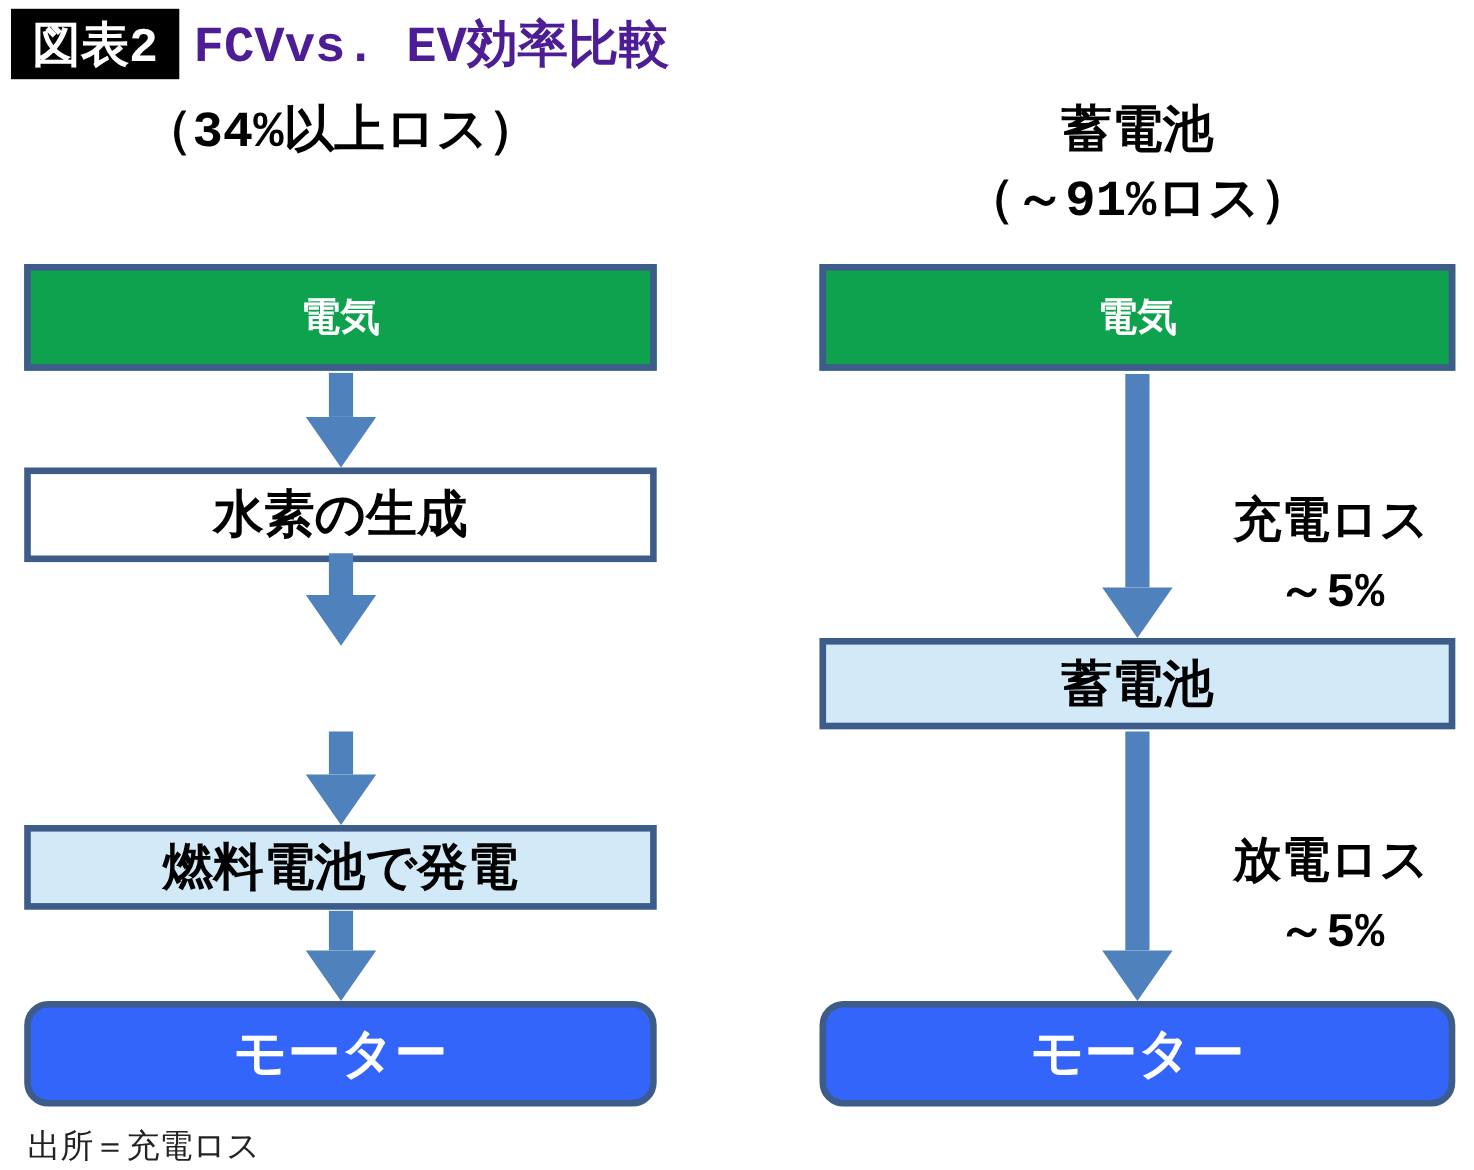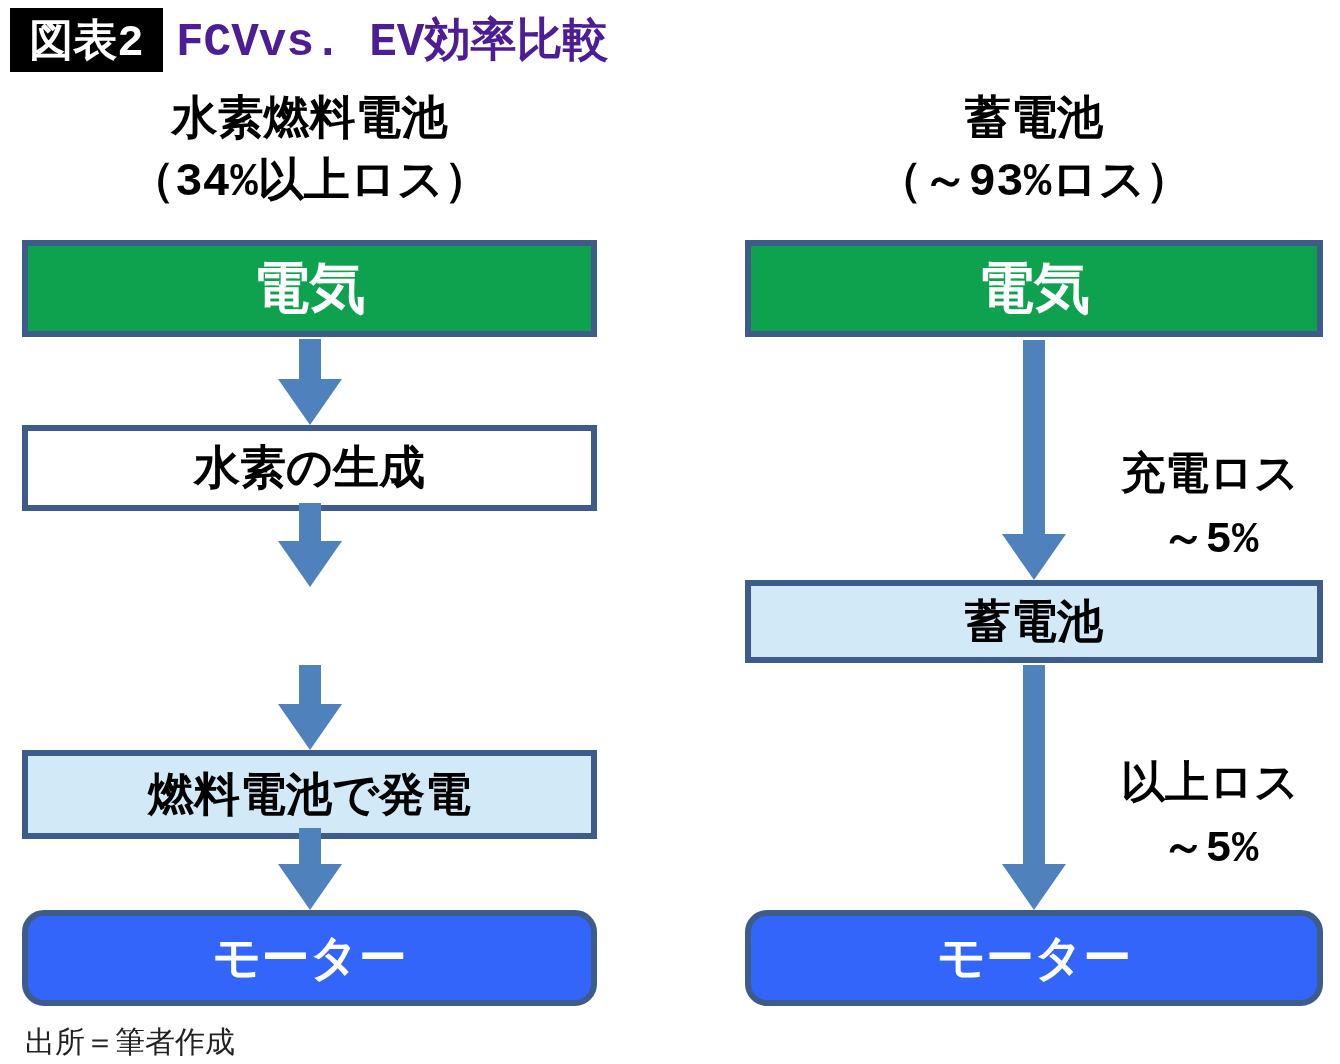--- a/index.html
+++ b/index.html
@@ -42,29 +42,29 @@
 
   
   .box{
     position:absolute;box-sizing:border-box;
     display:flex;align-items:center;justify-content:center;
     font-weight:bold;border:6px solid var(--box-border);
     white-space:nowrap;
   }
   .lcol{left:22px;width:575px;}
   .rcol{left:745px;width:578px;}
-  .b-green{background:var(--green-fill);color:#ffffff;font-size:56px;}
+  .b-green{background:var(--green-fill);color:#ffffff;font-size:36px;}
   .b-white{background:#ffffff;color:#000000;font-size:46px;}
   .b-light{background:var(--light-blue-fill);color:#000000;font-size:46px;}
   .b-motor{background:var(--motor-blue-fill);color:#ffffff;font-size:48px;border-radius:22px;}
 
   #lb1{top:240px;height:97px;}
   #lb2{top:425px;height:86px;}
   #lb3{top:587px;height:76px;}
-  #lb4{top:750px;height:89px;}
+  #lb4{top:750px;height:77px;}
   #lb5{top:910px;height:96px;}
 
   #rb1{top:240px;height:97px;}
   #rb2{top:580px;height:83px;}
   #rb3{top:910px;height:96px;}
 
   
   .arrow{
     position:absolute;width:64px;
     display:flex;flex-direction:column;align-items:center;
@@ -101,26 +101,25 @@
 </style>
 </head>
 <body>
 
 <div id="canvas">
 
   <div class="fig-badge">図表2</div>
   <div class="fig-title">FCVvs. EV効率比較</div>
 
   <div class="col-head left">
-    <div>水素燃料電池</div>
     <div>（34%以上ロス）</div>
   </div>
   <div class="col-head right">
     <div>蓄電池</div>
-    <div>（～93%ロス）</div>
+    <div>（～91%ロス）</div>
   </div>
 
   <div id="lb1" class="box lcol b-green">電気</div>
   <div id="la1" class="arrow lpos">
       <div class="stem"></div>
       <div class="head"></div>
     </div>
   <div id="lb2" class="box lcol b-white">水素の生成</div>
   <div id="la2" class="arrow lpos">
       <div class="stem"></div>
@@ -147,19 +146,19 @@
       <div class="stem"></div>
       <div class="head"></div>
     </div>
   <div id="rb3" class="box rcol b-motor">モーター</div>
 
   <div id="loss1" class="loss">
     <div>充電ロス</div>
     <div>～5%</div>
   </div>
   <div id="loss2" class="loss">
-    <div>以上ロス</div>
+    <div>放電ロス</div>
     <div>～5%</div>
   </div>
 
-  <div class="source">出所＝筆者作成</div>
+  <div class="source">出所＝充電ロス</div>
 
 </div>
 
 </body></html>

